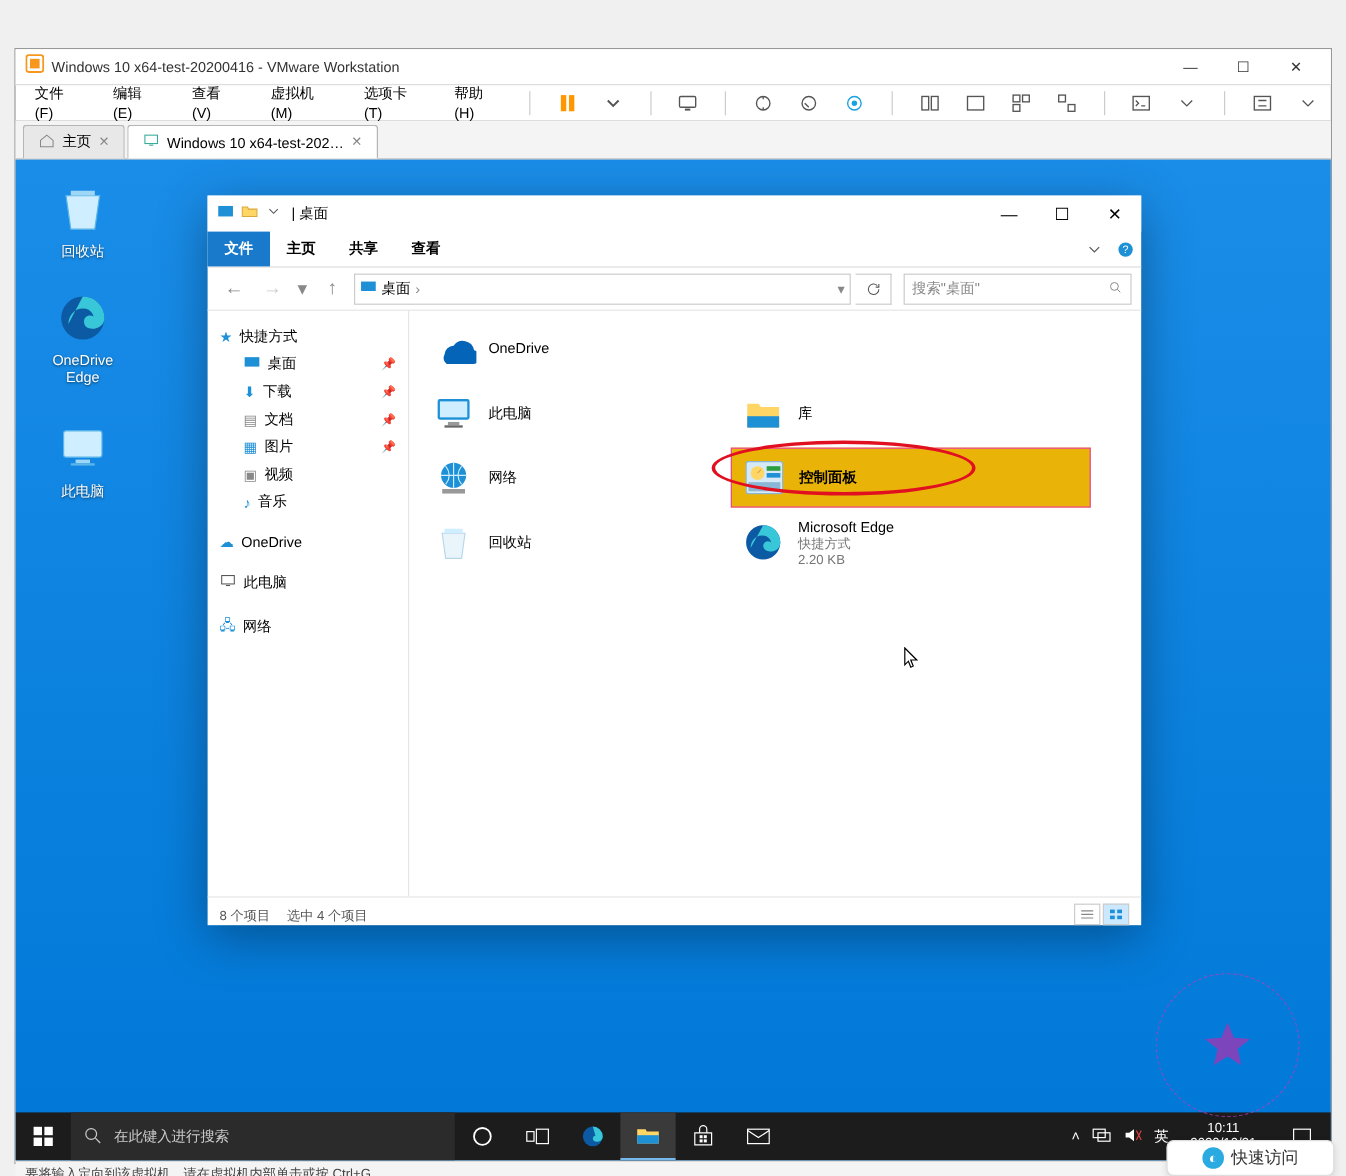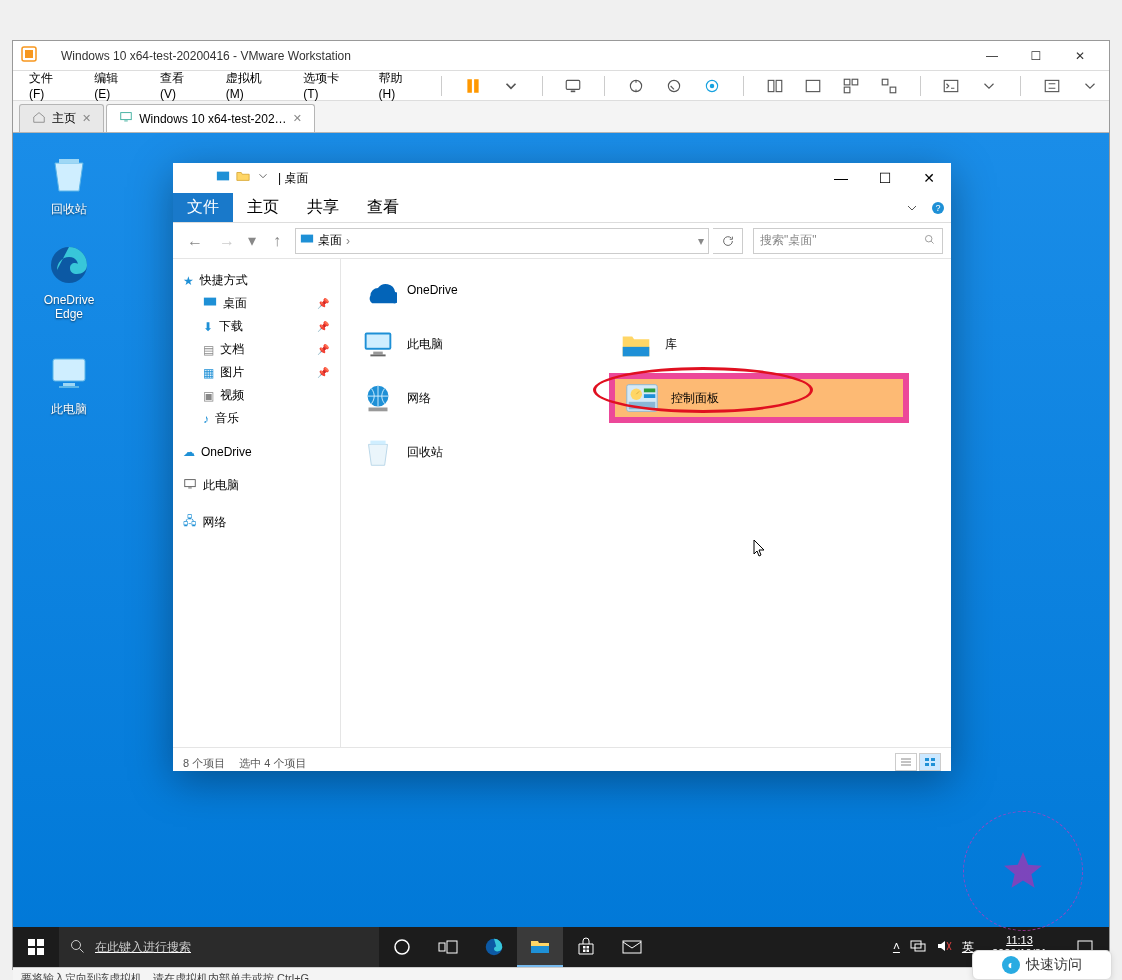--- a/index.html
+++ b/index.html
@@ -1,20 +1,20 @@
 <!DOCTYPE html>
 <html><head>
 <meta charset="utf-8">
 <style>
 * { box-sizing: border-box; margin: 0; padding: 0; font-family: "Segoe UI", "Microsoft YaHei", sans-serif; }
 body { background: #f0f0f0; width: 1122px; height: 980px; position: relative; overflow: hidden; }
 
 .outer-frame { position: absolute; top: 40px; left: 12px; width: 1098px; height: 930px; background: #fff; border: 1px solid #999; }
 
-.vmw-titlebar { height: 30px; display: flex; align-items: center; padding: 0 8px; gap: 24px; background: #fff; border-bottom: 1px solid #ddd; }
+.vmw-titlebar { height: 30px; display: flex; align-items: center; padding: 0 8px; gap: 6px; background: #fff; border-bottom: 1px solid #ddd; }
 .vmw-titlebar .tb-icon svg { width: 16px; height: 16px; }
 .vmw-titlebar .title { font-size: 12px; color: #333; flex: 1; }
 .winctl { display: flex; gap: 2px; }
 .winctl div { width: 42px; height: 28px; display: flex; align-items: center; justify-content: center; font-size: 12px; color: #333; cursor: pointer; }
 
 .vmw-menubar { height: 30px; display: flex; align-items: center; padding: 0 8px; gap: 16px; border-bottom: 1px solid #ddd; font-size: 12px; }
 .vmw-menubar .mitem { padding: 4px 8px; cursor: pointer; }
 .vmw-menubar .sep { width: 1px; height: 20px; background: #ccc; margin: 0 4px; }
 .vmw-menubar .tbtn { width: 26px; height: 24px; display: flex; align-items: center; justify-content: center; cursor: pointer; }
 .vmw-menubar .tbtn svg { width: 18px; height: 18px; }
@@ -25,60 +25,60 @@
 .vtab.inactive { background: #e8e8e8; }
 .vtab .close { color: #888; font-size: 11px; }
 
 .vm-area { position: relative; width: 100%; height: 834px; background: linear-gradient(180deg, #1a8de8 0%, #0078d7 100%); overflow: hidden; }
 
 .desk-icon { position: absolute; width: 76px; text-align: center; color: #fff; font-size: 12px; cursor: pointer; }
 .desk-icon .ibox { width: 48px; height: 48px; margin: 0 auto 4px; display: flex; align-items: center; justify-content: center; }
 .desk-icon .lbl { text-shadow: 0 1px 2px rgba(0,0,0,.6); }
 
 .explorer { position: absolute; top: 30px; left: 160px; width: 778px; height: 608px; background: #fff; box-shadow: 0 10px 40px rgba(0,0,0,.35); display: flex; flex-direction: column; }
-.ex-titlebar { height: 30px; background: #fff; display: flex; align-items: center; padding-left: 8px; margin-left: 35px; }
+.ex-titlebar { height: 30px; background: #fff; display: flex; align-items: center; padding-left: 8px; }
 .ex-titlebar .qat { display: flex; gap: 6px; align-items: center; }
 .ex-titlebar .qat svg { width: 14px; height: 14px; }
 .ex-titlebar .tbtitle { flex: 1; font-size: 12px; padding-left: 8px; }
 .ex-titlebar .winctl2 { display: flex; }
 .ex-titlebar .winctl2 div { width: 44px; height: 30px; display: flex; align-items: center; justify-content: center; font-size: 14px; cursor: pointer; }
 
 .ex-ribbon { height: 30px; display: flex; align-items: center; border-bottom: 1px solid #ddd; }
-.ex-ribbon .rtab { height: 100%; padding: 0 14px; display: flex; align-items: center; font-size: 16px; cursor: pointer; }
+.ex-ribbon .rtab { height: 100%; padding: 0 14px; display: flex; align-items: center; font-size: 12px; cursor: pointer; font-weight: bold; }
 .ex-ribbon .rtab.active { background: #1979ca; color: #fff; }
 .ex-ribbon .spacer { flex: 1; }
 .ex-ribbon .rbtn { width: 26px; height: 26px; display: flex; align-items: center; justify-content: center; cursor: pointer; }
 
 .ex-addr { height: 36px; display: flex; align-items: center; padding: 4px 8px; gap: 4px; border-bottom: 1px solid #e5e5e5; }
 .ex-addr .navbtn { width: 28px; height: 28px; display: flex; align-items: center; justify-content: center; color: #888; cursor: pointer; }
 .ex-addr .pathbox { flex: 1; height: 26px; border: 1px solid #ccc; display: flex; align-items: center; padding: 0 4px; font-size: 12px; gap: 4px; }
 .ex-addr .refresh { width: 30px; height: 26px; border: 1px solid #ccc; border-left: none; display: flex; align-items: center; justify-content: center; cursor: pointer; }
 .ex-addr .searchbox { width: 190px; height: 26px; border: 1px solid #ccc; display: flex; align-items: center; padding: 0 6px; font-size: 12px; color: #888; gap: 6px; margin-left: 6px; }
 
 .ex-body { flex: 1; display: flex; overflow: hidden; }
 .ex-side { width: 168px; border-right: 1px solid #e5e5e5; padding: 10px 6px; font-size: 12px; overflow-y: auto; }
 .ex-side .node { display: flex; align-items: center; padding: 3px 4px; gap: 6px; cursor: pointer; }
 .ex-side .node.indent { padding-left: 24px; justify-content: space-between; }
 .ex-side .node.indent .left { display: flex; align-items: center; gap: 6px; }
 .ex-side .pin { color: #aaa; font-size: 10px; }
 .ex-side .sgroup { margin-top: 12px; }
 
 .ex-content { flex: 1; position: relative; padding: 12px; }
 .file-item { position: absolute; width: 248px; height: 50px; display: flex; align-items: center; gap: 10px; padding: 4px 8px; cursor: pointer; }
-.file-item.selected { background: #fdba74; border: 6px solid #ec4899; }
+.file-item.selected { background: #eab308; border: 1px solid #ec4899; font-weight: bold; }
 .file-item .fic { width: 38px; height: 38px; display: flex; align-items: center; justify-content: center; }
 .file-item .ftxt { font-size: 12px; }
 .file-item .ftxt .sub { color: #777; font-size: 11px; }
 .red-ellipse { position: absolute; border: 3px solid #e01020; border-radius: 50%; pointer-events: none; }
 
 .ex-status { height: 24px; border-top: 1px solid #e5e5e5; display: flex; align-items: flex-end; padding: 0 10px; font-size: 11px; color: #555; }
 .ex-status .spacer { flex: 1; }
 .ex-status .viewbtn { width: 22px; height: 18px; border: 1px solid #ccc; margin-left: 2px; cursor: pointer; display:flex; align-items:center; justify-content:center; }
 
-.taskbar { position: absolute; bottom: 0; left: 0; width: 100%; height: 40px; background: #1c1c1c; display: flex; align-items: center; color: #fff; font-size: 12px; text-decoration: underline; }
+.taskbar { position: absolute; bottom: 0; left: 0; width: 100%; height: 40px; background: #1c1c1c; display: flex; align-items: center; color: #fff; font-size: 12px; }
 .taskbar .start { width: 46px; height: 100%; display: flex; align-items: center; justify-content: center; cursor: pointer; }
 .taskbar .search { flex: 0 0 320px; height: 100%; background: #2b2b2b; display: flex; align-items: center; padding: 0 10px; color: #ccc; gap: 10px; }
 .taskbar .tapp { width: 46px; height: 100%; display: flex; align-items: center; justify-content: center; cursor: pointer; }
 .taskbar .tapp.active { background: #3a3a3a; border-bottom: 2px solid #76b9ed; }
 .taskbar .tray { margin-left: auto; display: flex; align-items: center; gap: 10px; padding-right: 4px; }
 .taskbar .clock { text-align: center; font-size: 11px; line-height: 13px; padding: 4px 8px; cursor: pointer; }
 .taskbar .notif { width: 40px; height: 100%; display: flex; align-items: center; justify-content: center; cursor: pointer; }
 
 .vmw-status { height: 22px; border-top: 1px solid #ccc; display: flex; align-items: center; padding: 0 8px; font-size: 11px; color: #444; background: #f4f4f4; }
 
@@ -444,20 +444,33 @@
           <div class="red-ellipse" style="top:108px;left:252px;width:220px;height:46px"></div>
           <div class="file-item" style="top:168px;left:10px">
             <div class="fic">
                 <svg viewBox="0 0 40 40">
                   <path d="M10 12h20l-3 22H13z" fill="#eaf5fb" stroke="#b8d6e8"></path>
                   <rect x="12" y="8" width="16" height="4" fill="#cfeeff"></rect>
                 </svg>
               </div>
             <div class="ftxt">回收站</div>
           </div>
+          <div class="file-item" style="top:168px;left:268px">
+            <div class="fic">
+                <svg viewBox="0 0 40 40">
+                  <circle cx="20" cy="20" r="15" fill="#0c59a4"></circle>
+                  <path d="M20 5a15 15 0 0115 15c0 5-4 8-9 8-3 0-6-2-6-5 0-2 2-4 4-4 2 0 3 1 3 1s-1-6-8-6c-6 0-10 5-10 11" fill="#38c6d9"></path>
+                </svg>
+              </div>
+            <div class="ftxt">
+              <div>Microsoft Edge</div>
+              <div class="sub">快捷方式</div>
+              <div class="sub">2.20 KB</div>
+            </div>
+          </div>
 
           <div class="cursor" style="top:280px;left:412px"><svg viewBox="0 0 14 20">
                 <path d="M1 1l0 14 3-3 2 5 2-1-2-5 5 0z" fill="#fff" stroke="#000"></path>
               </svg></div>
         </div>
       </div>
 
       <div class="ex-status">
         <span>8 个项目</span>
         <span style="width:14px"></span>
@@ -539,21 +552,21 @@
         <span style="cursor:pointer"><svg width="16" height="14" viewBox="0 0 16 14">
               <rect x="1" y="2" width="10" height="7" fill="none" stroke="#fff"></rect>
               <rect x="5" y="5" width="10" height="7" fill="none" stroke="#fff"></rect>
             </svg></span>
         <span style="cursor:pointer"><svg width="16" height="14" viewBox="0 0 16 14">
               <path d="M2 5h3l4-3v10l-4-3H2z" fill="#fff"></path>
               <path d="M11 3l4 8M15 3l-4 8" stroke="#e04040"></path>
             </svg></span>
         <span style="cursor:pointer">英</span>
         <div class="clock">
-          <div>11:13</div>
+          <div>10:11</div>
           <div>2020/10/31</div>
         </div>
         <div class="notif">
             <svg width="18" height="16" viewBox="0 0 18 16">
               <rect x="2" y="2" width="14" height="10" fill="none" stroke="#fff"></rect>
               <path d="M6 12l-3 3v-3" fill="none" stroke="#fff"></path>
             </svg>
           </div>
       </div>
     </div>

